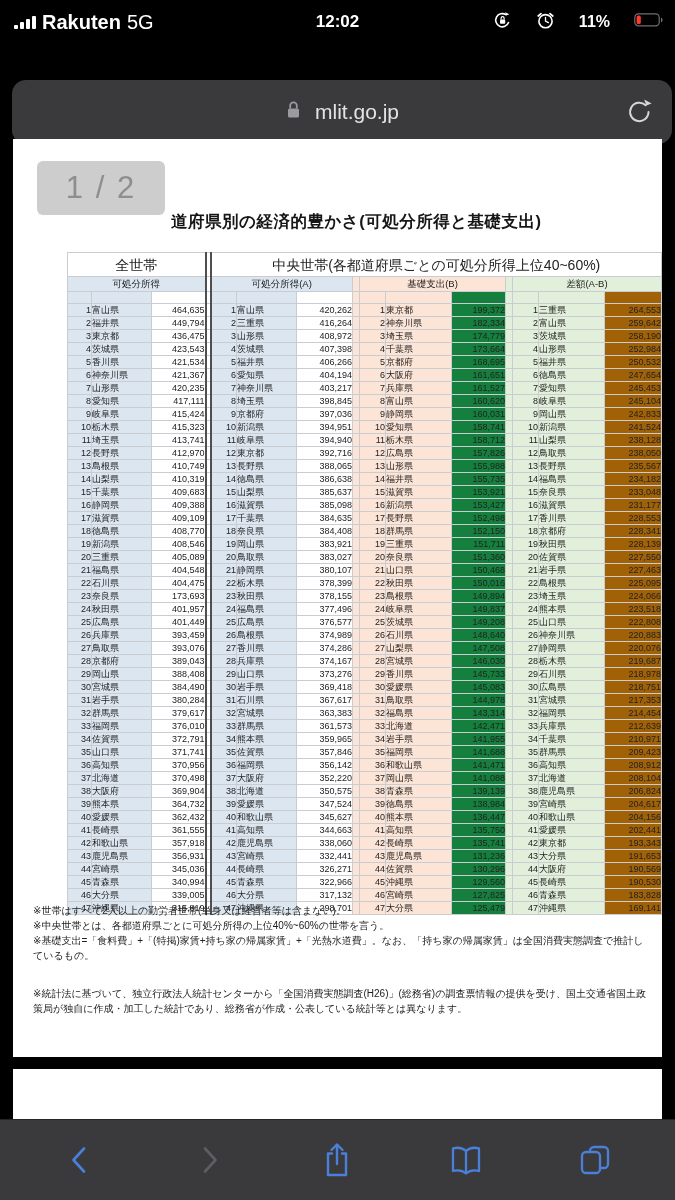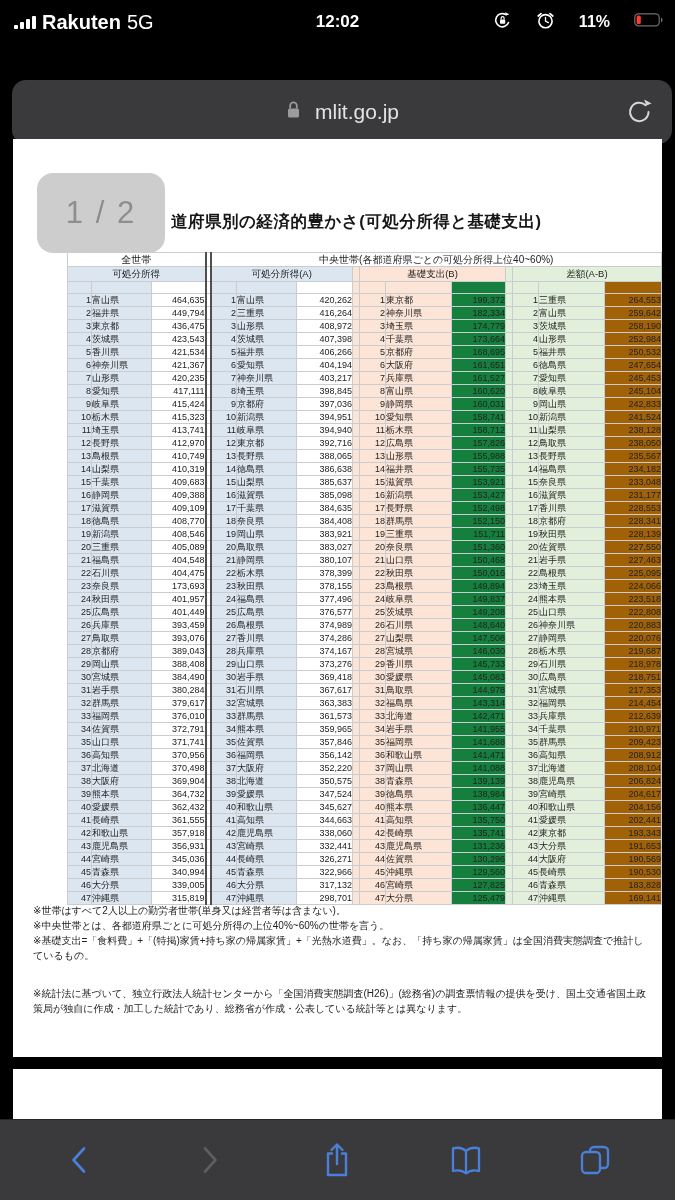--- a/index.html
+++ b/index.html
@@ -21,32 +21,32 @@
   
   .url-pill { position:absolute; top:48px; left:12px; width:660px; height:64px; background:#3a3a3c;
               border-radius:14px; display:flex; align-items:center; justify-content:center; gap:13px;margin-top:32px; }
   .url-text { color:#e3e3e3; font-size:21px; }
   .reload { position:absolute; right:20px; top:17px; }
 
   
   .page1 { position:absolute; top:139px; left:13px; width:649px; height:918px; background:#fff; }
   .page2 { position:absolute; top:1069px; left:13px; width:649px; height:50px; background:#fff; }
 
-  .badge { position:absolute; top:22px; left:24px; width:128px; height:80px; background:#cdcdcd;
-           border-radius:16px; display:flex; align-items:center; justify-content:center;
-           font-size:31px; color:#8e8e8e; letter-spacing:2px; z-index:5;margin-top:12px; }
+  .badge { position:absolute; top:22px; left:24px; width:128px; height:54px; background:#cdcdcd;
+           border-radius:6px; display:flex; align-items:center; justify-content:center;
+           font-size:31px; color:#8e8e8e; letter-spacing:2px; z-index:5; }
   .doc-title { position:absolute; top:55px; left:158px; font-size:16.5px; font-weight:700; color:#161616;
                white-space:nowrap; letter-spacing:0.5px;margin-top:17px; }
 
   
   table.tbl { position:absolute; top:113px; left:54px; border-collapse:collapse; table-layout:fixed;
               font-size:9px; color:#222; border:1px solid #949494; }
   .tbl td, .tbl th { border:1px solid #c9cdd2; height:12.7px; line-height:12px; overflow:hidden;
                      white-space:nowrap; font-weight:normal; padding:0; }
-  .tbl thead th.hA { height:14px; font-size:10px; background:#fff; }
+  .tbl thead th.hA { height:24px; font-size:14px; background:#fff; }
   .tbl thead th.hB { height:15px; font-size:9.5px; }
   .tbl .spacer td { height:12px; }
   .rank { text-align:right; padding-right:3px; }
   .name { text-align:left;  padding-left:5px; }
   .val  { text-align:right; padding-right:7px; }
   .g1bg { background:#dce6f1; } .g2bg { background:#dce6f1; }
   .g3bg { background:#fce4d6; } .g4bg { background:#e2efda; }
   .v12  { background:#ffffff; } .v3 { background:#15803d; } .v4 { background:#a16207; }
   .sep1 { background:#fff; border-left:2px solid #4f4f4f !important; border-right:2px solid #4f4f4f !important; }
   .sep2 { background:#fce4d6; }

